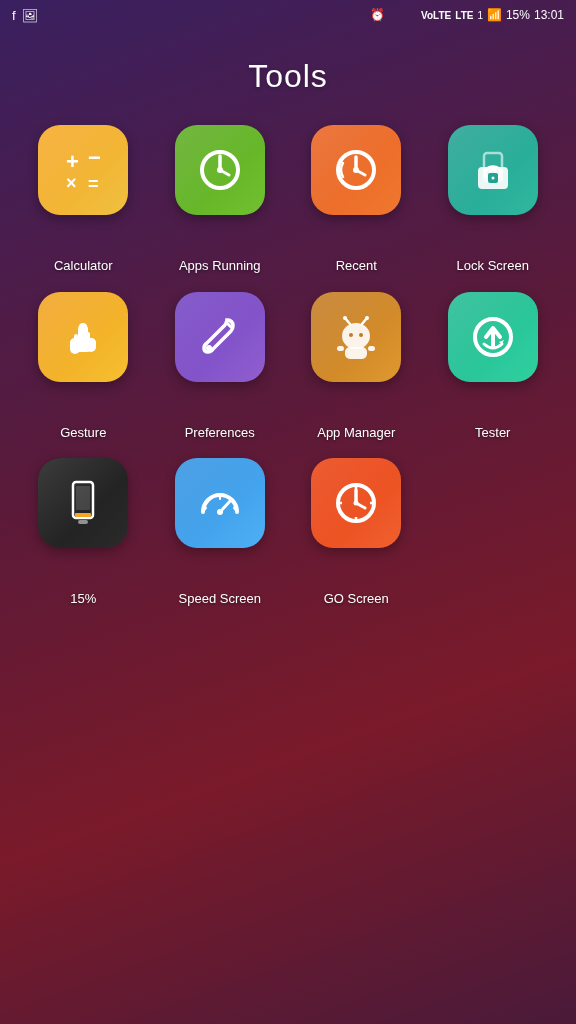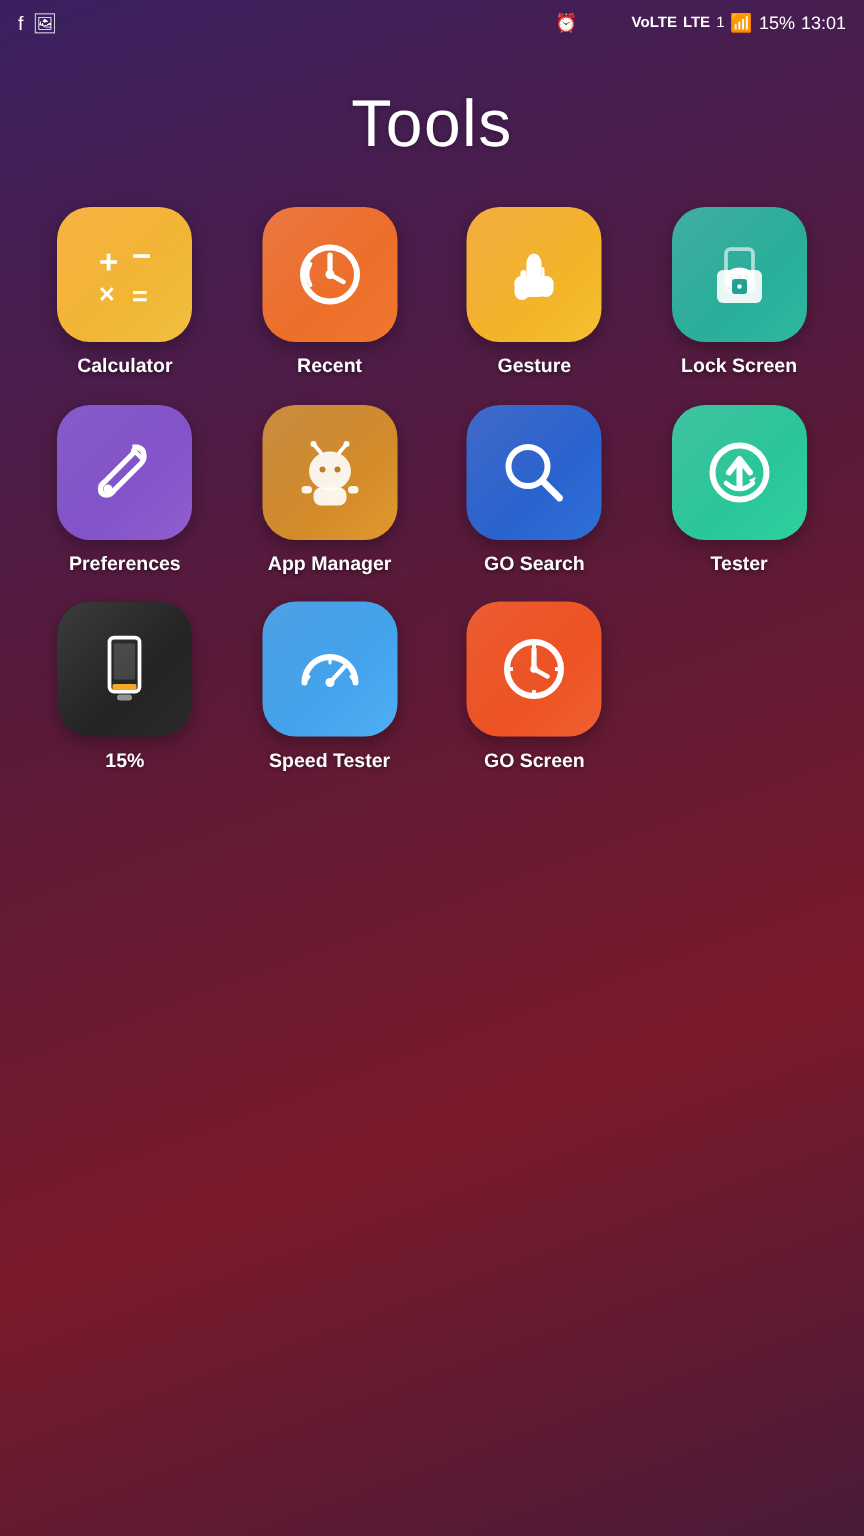--- a/index.html
+++ b/index.html
@@ -31,21 +31,21 @@
       display: flex;
       align-items: center;
       gap: 4px;
       font-size: 12px;
       font-weight: 500;
     }
 
     
     .page-title {
       text-align: center;
-      font-size: 44px;
+      font-size: 32px;
       font-weight: 300;
       letter-spacing: 1px;
       margin: 30px 0 30px 0;
       text-shadow: 0 1px 4px rgba(0,0,0,0.3);
     }
 
     
     .app-grid {
       display: grid;
       grid-template-columns: repeat(4, 1fr);
@@ -69,23 +69,24 @@
       align-items: center;
       justify-content: center;
       font-size: 38px;
       position: relative;
       overflow: hidden;
       box-shadow: 0 4px 12px rgba(0,0,0,0.3);
     }
 
     .app-label {
       font-size: 13px;
-      font-weight: 700;
+      font-weight: 400;
       text-shadow: 0 1px 3px rgba(0,0,0,0.5);
       line-height: 1.2;
+      margin-top: 35px;
     }
 
     
     .bg-yellow { background: linear-gradient(135deg, #f5a623 0%, #f0c040 100%); }
     .bg-red { background: linear-gradient(135deg, #e03030 0%, #c02020 100%); }
     .bg-green { background: linear-gradient(135deg, #5aaa20 0%, #70c030 100%); }
     .bg-orange { background: linear-gradient(135deg, #e86020 0%, #f07830 100%); }
     .bg-pink { background: linear-gradient(135deg, #c020a0 0%, #e030b0 100%); }
     .bg-teal { background: linear-gradient(135deg, #20a090 0%, #30b8a0 100%); }
     .bg-amber { background: linear-gradient(135deg, #f0a020 0%, #f5c030 100%); }
@@ -146,72 +147,84 @@
 
         <text x="10" y="46" fill="white" font-size="18" font-weight="bold">×</text>
 
         <text x="32" y="47" fill="white" font-size="18" font-weight="bold">=</text>
       </svg>
     </div>
     <span class="app-label">Calculator</span>
   </div>
 
 
+  <div class="app-item">
+    <div class="app-icon bg-green">
+      <div class="icon-overlay"></div>
+      <svg viewBox="0 0 54 54" fill="none" xmlns="http://www.w3.org/2000/svg">
+        <circle cx="27" cy="27" r="18" stroke="white" stroke-width="4" fill="none"></circle>
+        <path d="M27 27 L27 13" stroke="white" stroke-width="3.5" stroke-linecap="round"></path>
+        <path d="M27 27 L36 32" stroke="white" stroke-width="3" stroke-linecap="round"></path>
+        <circle cx="27" cy="27" r="3" fill="white"></circle>
+      </svg>
+    </div>
+    <span class="app-label">Apps Running</span>
+  </div>
 
   <div class="app-item">
     <div class="app-icon bg-orange">
       <div class="icon-overlay"></div>
       <svg viewBox="0 0 54 54" fill="none" xmlns="http://www.w3.org/2000/svg">
         <circle cx="27" cy="27" r="18" stroke="white" stroke-width="4" fill="none"></circle>
         <path d="M27 27 L27 14" stroke="white" stroke-width="3.5" stroke-linecap="round"></path>
         <path d="M27 27 L36 32" stroke="white" stroke-width="3" stroke-linecap="round"></path>
         <circle cx="27" cy="27" r="3" fill="white"></circle>
         <path d="M14 20 Q10 27 14 34" stroke="white" stroke-width="2.5" fill="none" stroke-linecap="round"></path>
         <path d="M14 20 L10 20 L12 15" fill="white"></path>
       </svg>
     </div>
     <span class="app-label">Recent</span>
   </div>
 
 
   <div class="app-item">
+    <div class="app-icon bg-teal">
+      <div class="icon-overlay"></div>
+      <svg viewBox="0 0 54 54" fill="none" xmlns="http://www.w3.org/2000/svg">
+        <rect x="12" y="24" width="30" height="22" rx="4" fill="white" opacity="0.9"></rect>
+        <rect x="19" y="24" width="16" height="12" rx="8" stroke="white" stroke-width="3.5" fill="none"></rect>
+
+        <rect x="18" y="10" width="18" height="28" rx="3" stroke="white" stroke-width="2.5" fill="none" opacity="0.6"></rect>
+        <circle cx="27" cy="34" r="3" fill="#20a090"></circle>
+
+        <rect x="22" y="30" width="10" height="10" rx="2" fill="#20a090"></rect>
+        <path d="M24 30 Q24 26 27 26 Q30 26 30 30" stroke="white" stroke-width="2.5" fill="none"></path>
+        <circle cx="27" cy="35" r="1.5" fill="white"></circle>
+      </svg>
+    </div>
+    <span class="app-label">Lock Screen</span>
+  </div>
+
+  <div class="app-item">
     <div class="app-icon bg-amber">
       <div class="icon-overlay"></div>
       <svg viewBox="0 0 54 54" fill="none" xmlns="http://www.w3.org/2000/svg">
 
         <rect x="22" y="14" width="10" height="22" rx="5" fill="white"></rect>
         <rect x="14" y="28" width="26" height="10" rx="5" fill="white"></rect>
         <rect x="14" y="28" width="10" height="16" rx="5" fill="white"></rect>
         <rect x="30" y="28" width="10" height="14" rx="5" fill="white"></rect>
         <circle cx="27" cy="17" r="4" fill="white"></circle>
 
         <path d="M20 32 L20 38 Q20 42 24 42 L30 42 Q36 42 36 36 L36 30 Q36 28 34 28 L34 24 Q34 22 32 22 L32 28 L30 28 L30 20 Q30 18 28 18 L26 18 Q24 18 24 20 L24 28 L22 28 L22 26 Q22 24 20 24 Q18 24 18 26 L18 32" fill="white"></path>
       </svg>
     </div>
     <span class="app-label">Gesture</span>
   </div>
 
-  <div class="app-item">
-    <div class="app-icon bg-teal">
-      <div class="icon-overlay"></div>
-      <svg viewBox="0 0 54 54" fill="none" xmlns="http://www.w3.org/2000/svg">
-        <rect x="12" y="24" width="30" height="22" rx="4" fill="white" opacity="0.9"></rect>
-        <rect x="19" y="24" width="16" height="12" rx="8" stroke="white" stroke-width="3.5" fill="none"></rect>
-
-        <rect x="18" y="10" width="18" height="28" rx="3" stroke="white" stroke-width="2.5" fill="none" opacity="0.6"></rect>
-        <circle cx="27" cy="34" r="3" fill="#20a090"></circle>
-
-        <rect x="22" y="30" width="10" height="10" rx="2" fill="#20a090"></rect>
-        <path d="M24 30 Q24 26 27 26 Q30 26 30 30" stroke="white" stroke-width="2.5" fill="none"></path>
-        <circle cx="27" cy="35" r="1.5" fill="white"></circle>
-      </svg>
-    </div>
-    <span class="app-label">Lock Screen</span>
-  </div>
-
 
   <div class="app-item">
     <div class="app-icon bg-purple">
       <div class="icon-overlay"></div>
       <svg viewBox="0 0 54 54" fill="none" xmlns="http://www.w3.org/2000/svg">
 
         <path d="M34 10 Q40 10 40 16 Q40 19 38 21 L20 39 Q18 42 15 42 Q11 42 11 38 Q11 35 14 33 L32 15 Q34 13 34 10Z" fill="none" stroke="white" stroke-width="3.5" stroke-linecap="round"></path>
         <circle cx="16" cy="38" r="3" fill="white"></circle>
         <path d="M36 8 L38 14 L34 10 Z" fill="white"></path>
         <line x1="33" y1="12" x2="38" y2="17" stroke="white" stroke-width="3" stroke-linecap="round"></line>
@@ -237,30 +250,20 @@
 
         <rect x="16" y="37" width="22" height="12" rx="5" fill="white" opacity="0.9"></rect>
 
         <rect x="8" y="36" width="7" height="5" rx="2.5" fill="white" opacity="0.9"></rect>
         <rect x="39" y="36" width="7" height="5" rx="2.5" fill="white" opacity="0.9"></rect>
       </svg>
     </div>
     <span class="app-label">App Manager</span>
   </div>
 
-  <div class="app-item">
-    <div class="app-icon bg-cobalt">
-      <div class="icon-overlay"></div>
-      <svg viewBox="0 0 54 54" fill="none" xmlns="http://www.w3.org/2000/svg">
-        <circle cx="23" cy="23" r="13" stroke="white" stroke-width="4" fill="none"></circle>
-        <line x1="33" y1="33" x2="44" y2="44" stroke="white" stroke-width="4.5" stroke-linecap="round"></line>
-      </svg>
-    </div>
-    <span class="app-label">GO Search</span>
-  </div>
 
   <div class="app-item">
     <div class="app-icon bg-mint">
       <div class="icon-overlay"></div>
       <svg viewBox="0 0 54 54" fill="none" xmlns="http://www.w3.org/2000/svg">
         <circle cx="27" cy="27" r="18" stroke="white" stroke-width="4" fill="none"></circle>
 
         <path d="M27 36 L27 20" stroke="white" stroke-width="4" stroke-linecap="round"></path>
         <path d="M20 27 L27 18 L34 27" stroke="white" stroke-width="4" stroke-linejoin="round" stroke-linecap="round" fill="none"></path>
 
@@ -296,21 +299,21 @@
         <path d="M10 36 A17 17 0 0 1 44 36" stroke="white" stroke-width="4" fill="none" stroke-linecap="round"></path>
 
         <line x1="10" y1="36" x2="13" y2="32" stroke="white" stroke-width="2" stroke-linecap="round"></line>
         <line x1="27" y1="19" x2="27" y2="23" stroke="white" stroke-width="2" stroke-linecap="round"></line>
         <line x1="44" y1="36" x2="41" y2="32" stroke="white" stroke-width="2" stroke-linecap="round"></line>
 
         <line x1="27" y1="36" x2="38" y2="24" stroke="white" stroke-width="3" stroke-linecap="round"></line>
         <circle cx="27" cy="36" r="3" fill="white"></circle>
       </svg>
     </div>
-    <span class="app-label">Speed Tester</span>
+    <span class="app-label">Speed Screen</span>
   </div>
 
   <div class="app-item">
     <div class="app-icon bg-redorange">
       <div class="icon-overlay"></div>
       <svg viewBox="0 0 54 54" fill="none" xmlns="http://www.w3.org/2000/svg">
         <circle cx="27" cy="27" r="18" stroke="white" stroke-width="4" fill="none"></circle>
         <path d="M27 27 L27 14" stroke="white" stroke-width="3.5" stroke-linecap="round"></path>
         <path d="M27 27 L36 32" stroke="white" stroke-width="3" stroke-linecap="round"></path>
         <circle cx="27" cy="27" r="2.5" fill="white"></circle>

